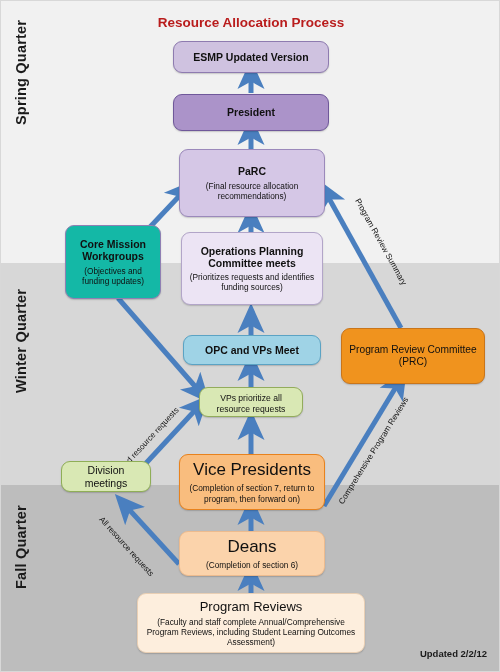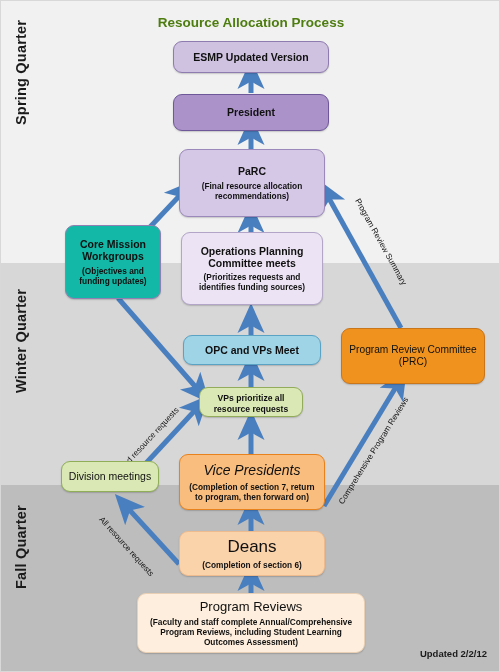--- a/index.html
+++ b/index.html
@@ -50,21 +50,21 @@
     width: 500px; height: 672px;
   }
 
   
   #title {
     position: absolute;
     top: 14px; left: 0; width: 500px;
     text-align: center;
     font-size: 13.5px;
     font-weight: bold;
-    color: #4d7c0f;
+    color: #b91c1c;
   }
 
   
   #updated {
     position: absolute;
     right: 12px;
     bottom: 12px;
     font-size: 9.5px;
     font-weight: bold;
     color: #1b1b1b;
@@ -87,21 +87,20 @@
   }
   .node .ttl {
     font-size: 10.5px;
     font-weight: bold;
     line-height: 1.18;
   }
   .node .sub {
     font-size: 8.3px;
     line-height: 1.22;
     margin-top: 3px;
-    font-weight: bold;
   }
   .node.single .ttl { font-weight: bold; }
 
   
   .edge-label {
     position: absolute;
     font-size: 8.2px;
     color: #131313;
     white-space: nowrap;
     transform-origin: 0 0;
@@ -197,26 +196,26 @@
   </div>
 
   <div class="node" id="n-vpsprior" style="left:198px; top:386px; width:104px; height:30px; background:#d9e8b4; border-color:#93ac5c;">
     <div class="sub" style="font-size:8.6px;">VPs prioritize all resource requests</div>
   </div>
 
   <div class="node" id="n-prc" style="left:340px; top:327px; width:144px; height:56px; background:#f0931e; border-color:#c9751a;">
     <div class="ttl" style="font-weight:normal; font-size:10.2px;">Program Review Committee (PRC)</div>
   </div>
 
-  <div class="node single" id="n-division" style="left:60px; top:460px; width:98px; height:31px; background:#d9e8b4; border-color:#8fae57;">
+  <div class="node single" id="n-division" style="left:60px; top:460px; width:90px; height:31px; background:#d9e8b4; border-color:#8fae57;">
     <div class="ttl" style="font-weight:normal;">Division meetings</div>
   </div>
 
   <div class="node" id="n-vps" style="left:178px; top:453px; width:146px; height:56px; background:#f9bd7e; border-color:#e8821d;">
-    <div class="ttl" style="font-weight:normal; font-size:14px;font-style:italic;">Vice Presidents</div>
+    <div class="ttl" style="font-weight:normal; font-size:17px;">Vice Presidents</div>
     <div class="sub">(Completion of section 7, return to program, then forward on)</div>
   </div>
 
   <div class="node" id="n-deans" style="left:178px; top:530px; width:146px; height:45px; background:#fbd3ab; border-color:#edbb8e;">
     <div class="ttl" style="font-weight:normal; font-size:17px;">Deans</div>
     <div class="sub">(Completion of section 6)</div>
   </div>
 
   <div class="node" id="n-reviews" style="left:136px; top:592px; width:228px; height:60px; background:#fdeedd; border-color:#e9cfb4;">
     <div class="ttl" style="font-weight:normal; font-size:13px;">Program Reviews</div>

